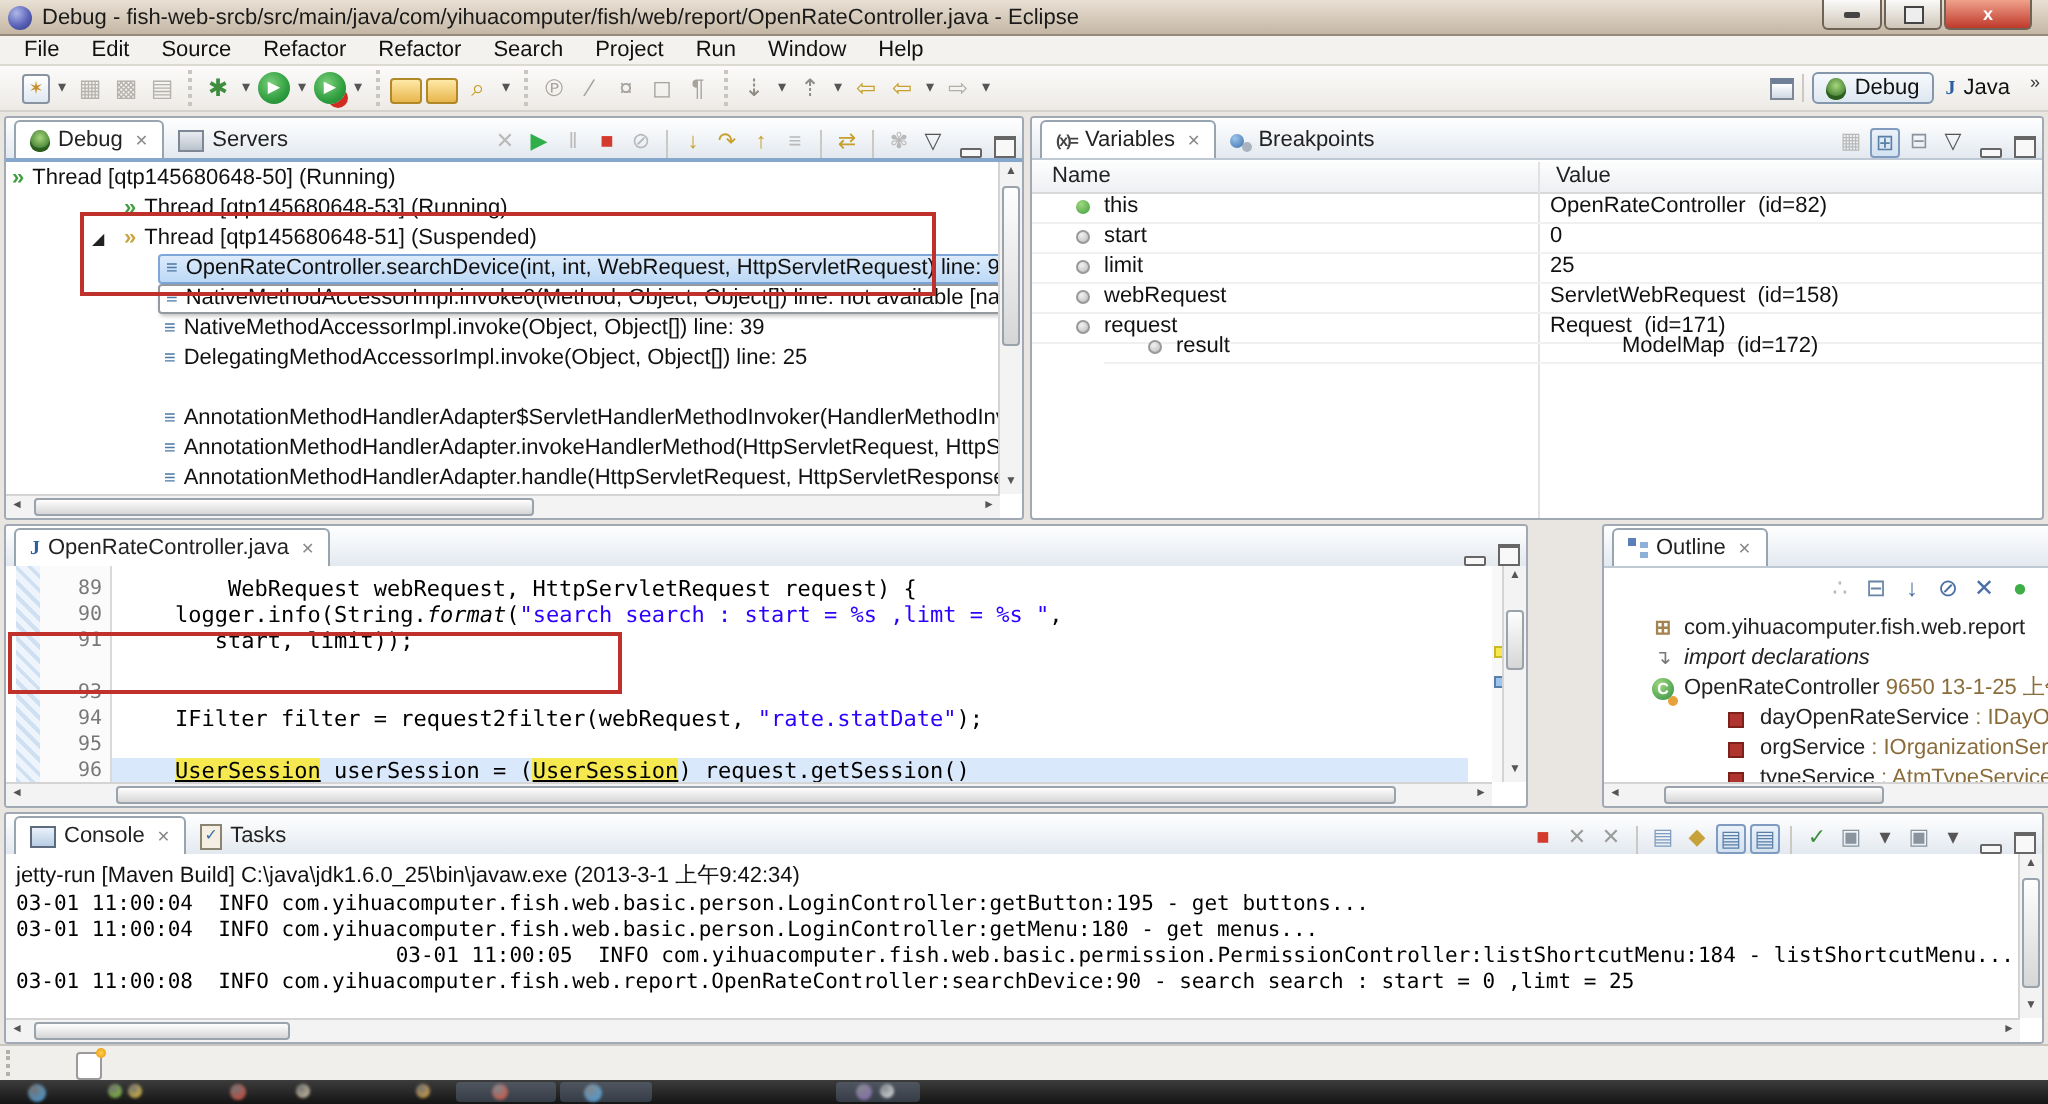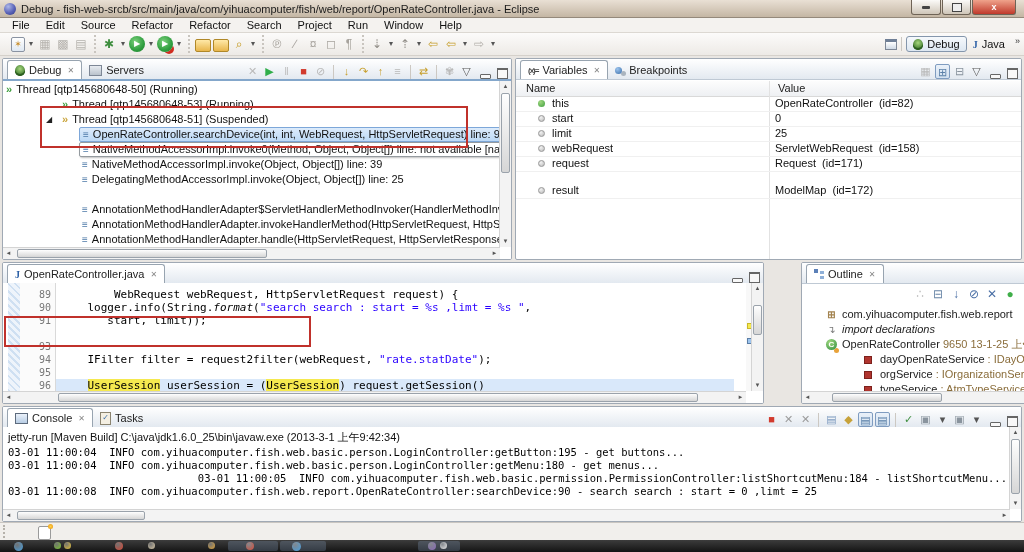--- a/index.html
+++ b/index.html
@@ -124,21 +124,21 @@
   #editor-body{position:absolute;left:0;top:20px;right:0;bottom:0;background:#fff;}
   #ed-ruler{position:absolute;left:5px;top:0;width:12px;bottom:12px;
     background:repeating-linear-gradient(45deg,#cfe0f2 0 2px,#eef4fb 2px 5px);}
   #ed-lncol{position:absolute;left:17px;top:0;width:35px;bottom:12px;background:#fbfbfb;border-right:1px solid #d9d9d9;}
   .code-line{position:absolute;left:0;right:12px;height:13px;line-height:13px;
     font-family:"DejaVu Sans Mono","Liberation Mono",monospace;font-size:11px;white-space:pre;}
   .code-ln{position:absolute;left:17px;width:31px;text-align:right;color:#787878;
     font-family:"DejaVu Sans Mono","Liberation Mono",monospace;font-size:10px;}
   .code-txt{position:absolute;left:58px;}
   .c-def{color:#000;} .c-kw{color:#7f0055;font-weight:bold;} .c-str{color:#2a00ff;}
-  .c-it{font-style:italic;} .c-hl{background:#f5e94f;}
+  .c-it{font-style:italic;} .c-hl{background:#f5e94f;text-decoration:underline;}
   .sel-line-bg{position:absolute;left:53px;right:12px;height:13px;background:#d9e8fa;}
   .bp-icon{position:absolute;left:4px;width:8px;height:8px;border-radius:50%;
     background:radial-gradient(circle at 35% 30%,#cfe2f5,#6f9cc8);border:1px solid #5b7ea6;box-sizing:border-box;}
   #ed-vsb{position:absolute;right:0;top:0;width:11px;bottom:12px;background:#f3f3f3;border-left:1px solid #d4d4d4;}
   #ed-ovr{position:absolute;right:11px;top:0;width:6px;bottom:12px;background:#f8f8f8;}
   .ovr-mark{position:absolute;left:1px;width:4px;height:4px;}
 
   
   #outline-tools{position:absolute;left:0;top:22px;right:0;height:18px;display:flex;justify-content:flex-end;align-items:center;}
   #outline-rows{position:absolute;left:0;top:42px;right:11px;bottom:12px;overflow:hidden;}
@@ -363,21 +363,21 @@
         <div class="vrow" style="top: 45px;">
           <span class="vicon gray"></span>
           <span class="vname">webRequest</span>
           <span class="vval">ServletWebRequest  (id=158)</span>
         </div>
         <div class="vrow" style="top: 60px;">
           <span class="vicon gray"></span>
           <span class="vname">request</span>
           <span class="vval">Request  (id=171)</span>
         </div>
-        <div class="vrow" style="top: 87px;">
+        <div class="vrow" style="top: 70px; margin-left: 36px;">
           <span class="vicon gray"></span>
           <span class="vname">result</span>
           <span class="vval">ModelMap  (id=172)</span>
         </div>
       </div>
   </div>
 
   <div id="editor-panel" class="panel">
     <div class="phead">
       <div class="vtab active">

